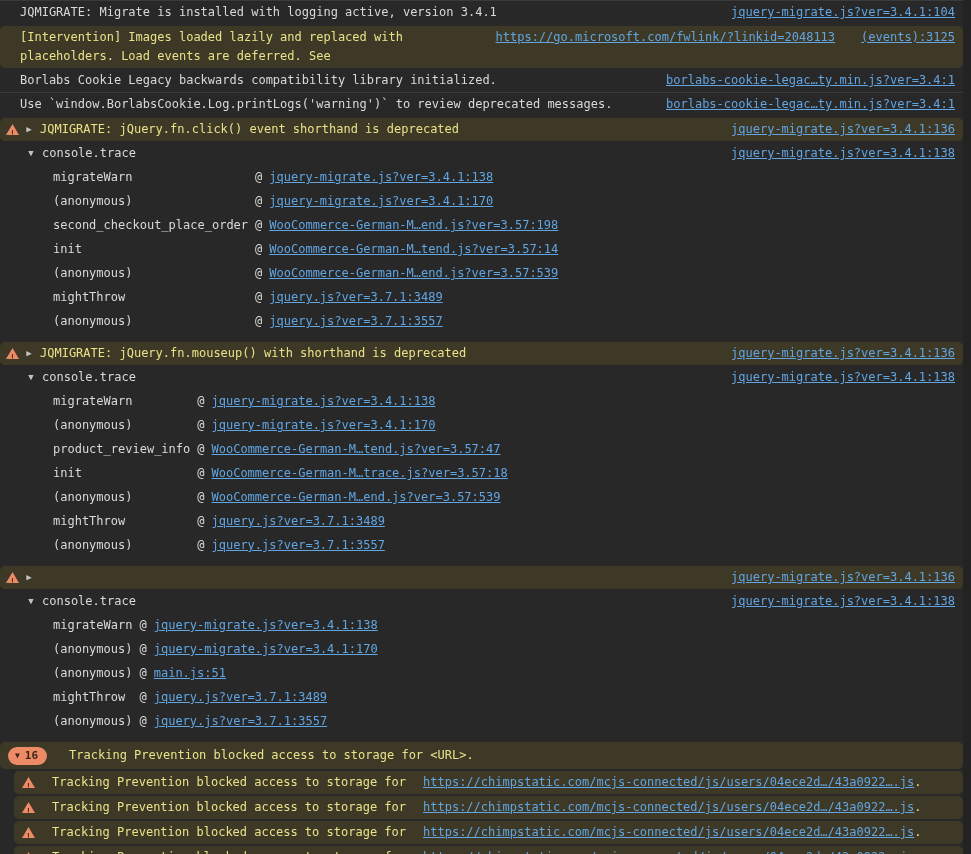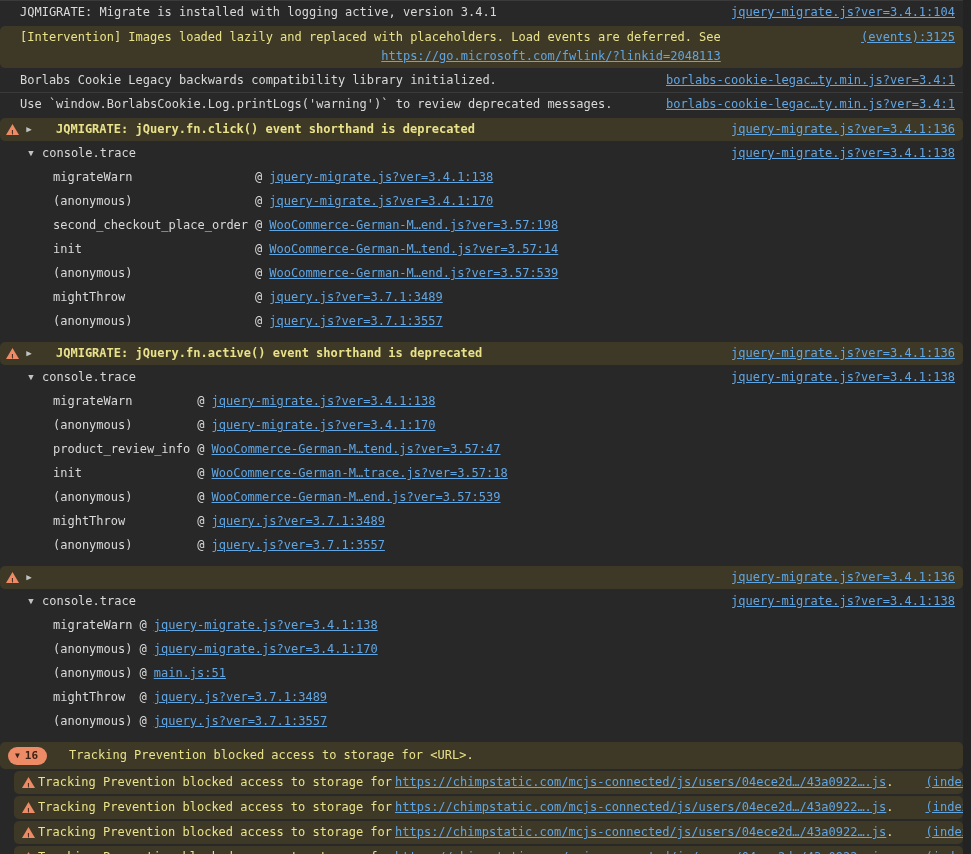--- a/index.html
+++ b/index.html
@@ -20,55 +20,55 @@
   }
   .crow.plain { border-top-color: transparent; }
   .warnrow {
     background: #3e3926; border-radius: 5px; border-top: none;
     margin-top: 2px; color: #e9e28a;
   }
   .warnrow + .crow { border-top-color: transparent; }
   .spacer { flex: 1 1 auto; min-width: 12px; }
   a.link { color: #61a5e2; text-decoration: underline; cursor: pointer; white-space: nowrap; text-align: right; }
   .source { margin-left: 14px; white-space: nowrap; }
-  .msgcol { display: flex; flex-direction: column; min-width: 0; }
+  .msgcol { display: flex; min-width: 0; }
 
   
   .tri {
     position: relative; flex: none; width: 13px; height: 11px; margin-top: 4px;
     background: #ed8b66; clip-path: polygon(50% 0, 100% 100%, 0 100%);
   }
   .tri::after {
     content: "!"; position: absolute; left:0; right:0; top:1px; text-align:center;
     font-size: 8px; font-weight: bold; color: #45291c;
   }
 
   .arrow { color: #c2c2c2; font-size: 9px; flex: none; width: 12px; text-align:center; }
   .ghead { padding-left: 6px; gap: 4px; }
-  .ghead .title { margin-left: 17px; font-weight: bold; }
+  .ghead .title { margin-left: 1px; }
   .trow { padding-left: 26px; gap: 6px; }
   .trow .arrow { width: 10px; }
   .group { padding-bottom: 7px; }
   .frame { padding-left: 33px; }
   .fn { white-space: pre; margin-left: 20px; }
   .at { margin: 0 7px; color: #d9d9d9; }
   .g1 .fn { min-width: 27ch; }
   .g2 .fn { min-width: 19ch; }
   .g3 .fn { min-width: 11ch; }
 
   
   .tphead { padding: 4px 8px 4px 8px; align-items: center; }
   .tphead .title { margin-left: 22px; }
   .badge {
     display: inline-flex; align-items: center; gap: 5px; flex: none;
     background: #ed8b66; color: #3c2317; border-radius: 10px;
     padding: 0 9px 1px 7px; font-size: 11px; font-weight: bold; line-height: 17px;
   }
   .badge .arrow { color: #3c2317; width: auto; font-size: 8px; }
-  .tpchild { margin-left: 14px; padding-left: 8px; gap: 3px; }
+  .tpchild { margin-left: 14px; padding-left: 8px; gap: 17px; }
   .tpchild .dot { color: #e9e28a; }
   .tp-msg { white-space: nowrap; }
 </style>
 </head>
 <body>
 
 <div class="console">
 
   <div class="crow">
     <span>JQMIGRATE: Migrate is installed with logging active, version 3.4.1</span>
@@ -145,21 +145,21 @@
       <span class="fn">(anonymous)</span>
       <span class="at">@</span>
       <a class="link">jquery.js?ver=3.7.1:3557</a>
     </div>
   </div>
 
   <div class="group g2">
     <div class="crow warnrow ghead">
       <span class="tri"></span>
       <span class="arrow">▶</span>
-      <span class="title">JQMIGRATE: jQuery.fn.active() event shorthand is deprecated</span>
+      <span class="title">JQMIGRATE: jQuery.fn.mouseup() with shorthand is deprecated</span>
       <span class="spacer"></span>
       <a class="link source">jquery-migrate.js?ver=3.4.1:136</a>
     </div>
     <div class="crow plain trow">
       <span class="arrow">▼</span>
       <span>console.trace</span>
       <span class="spacer"></span>
       <a class="link source">jquery-migrate.js?ver=3.4.1:138</a>
     </div>
     <div class="crow plain frame">

